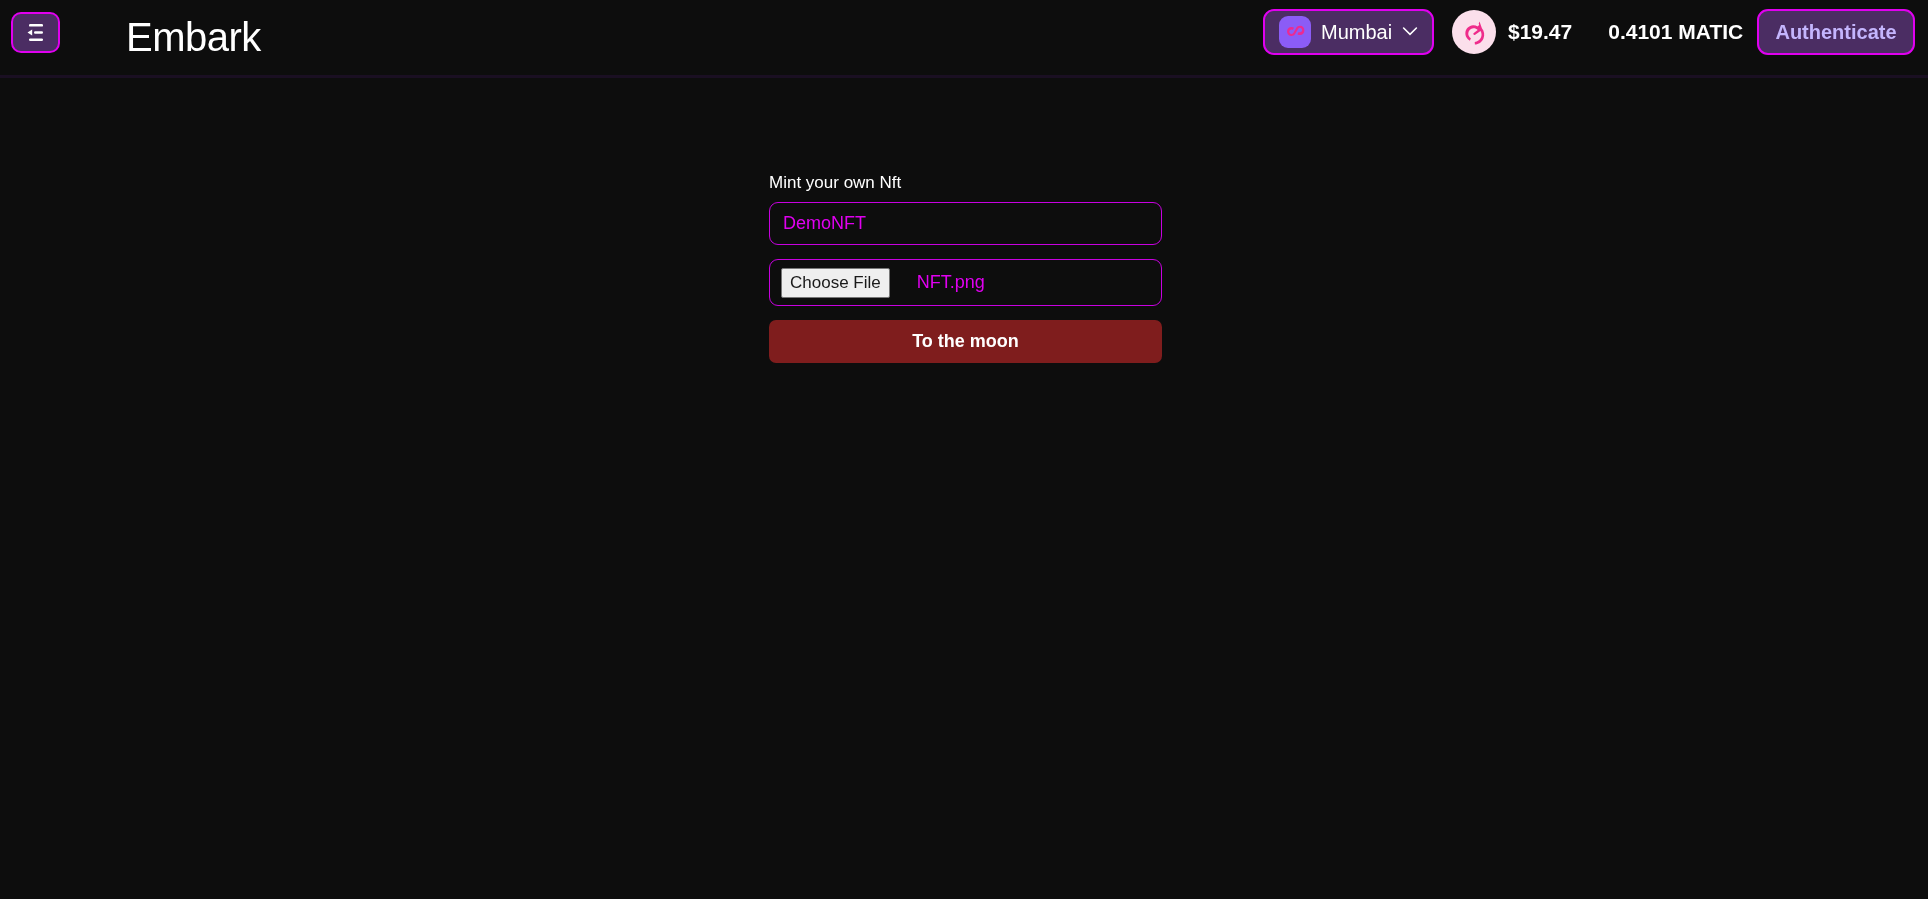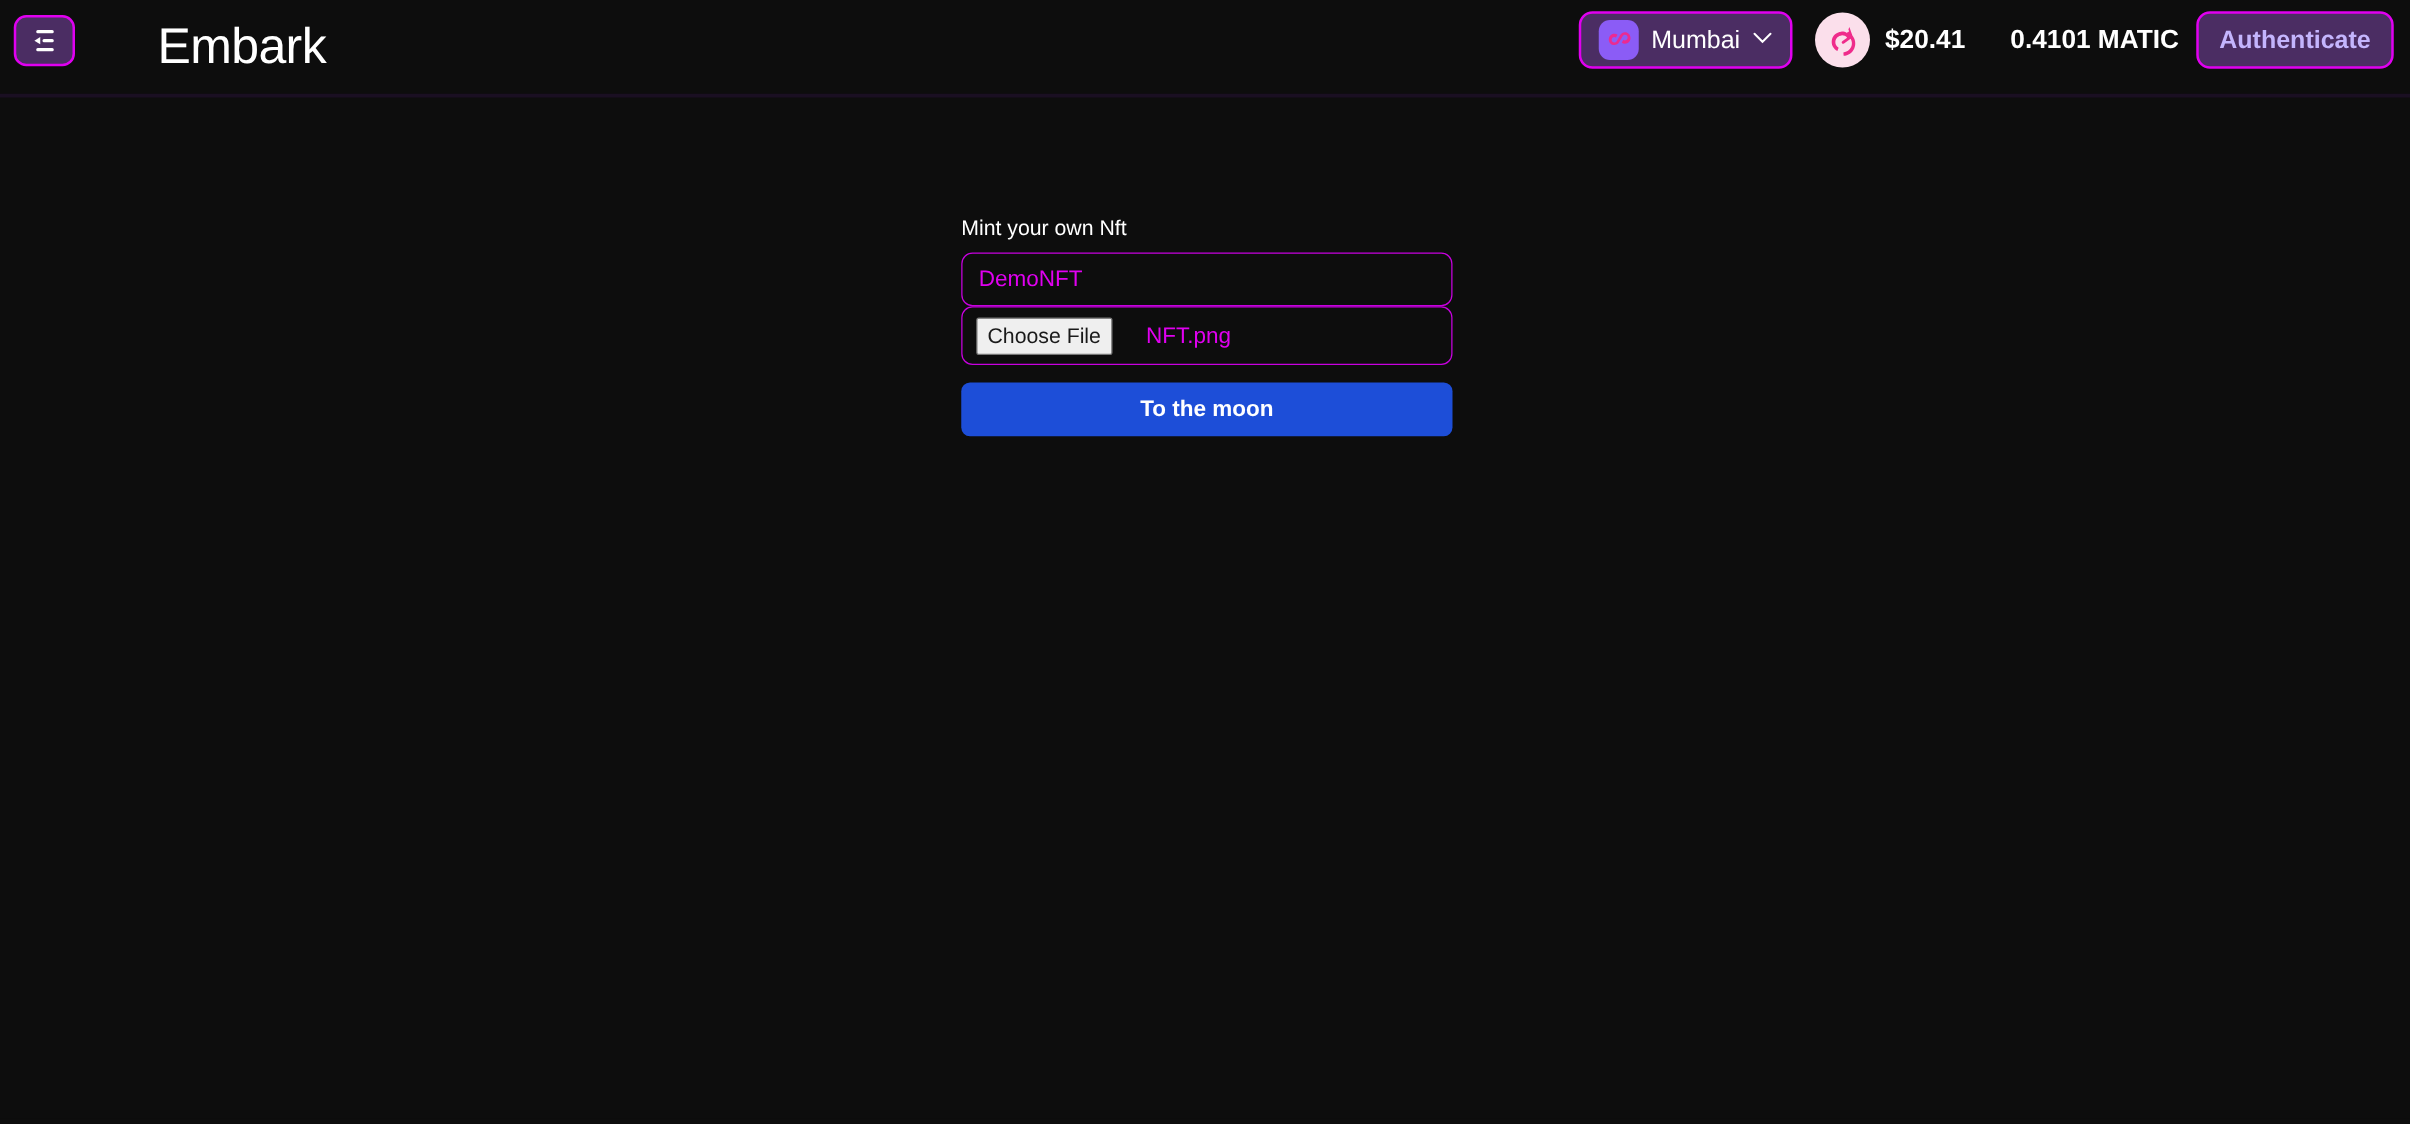--- a/index.html
+++ b/index.html
@@ -169,20 +169,21 @@
   .field {
     width: 393px;
     height: 43px;
     background: transparent;
     border: 1px solid #c800e0;
     border-radius: 9px;
     color: #e000f0;
     font-size: 18px;
     font-family: "Liberation Sans", sans-serif;
     padding: 2px 13px;
+    margin-bottom: 14px;
     outline: none;
     display: block;
   }
   .field::placeholder { color: #e000f0; opacity: 1; }
 
   .file-field {
     width: 393px;
     height: 47px;
     border: 1px solid #c800e0;
     border-radius: 9px;
@@ -206,21 +207,21 @@
   .file-name {
     color: #e000f0;
     font-size: 18px;
     margin-left: 27px;
     white-space: nowrap;
   }
 
   .submit-btn {
     width: 393px;
     height: 43px;
-    background: #1d4ed8;
+    background: #7f1d1d;
     border: none;
     border-radius: 7px;
     color: #ffffff;
     font-size: 18px;
     font-weight: bold;
     font-family: "Liberation Sans", sans-serif;
     cursor: pointer;
     display: flex;
     align-items: center;
     justify-content: center;
@@ -259,21 +260,21 @@
   </div>
 
   <div class="balance-group">
     <span class="token-avatar">
       <svg width="34" height="34" viewBox="0 0 34 34">
         <circle cx="17" cy="17" r="17" fill="#fbdfeb"></circle>
         <path d="M22.5 6.5 L20.6 11.4 C19.3 10.6 17.7 10.2 16.0 10.3 C12.0 10.6 8.8 13.6 8.4 17.5 C8.0 21.0 9.9 24.2 12.9 25.7 L13.9 23.2 C12.1 22.2 11.0 20.2 11.3 18.0 C11.6 15.5 13.7 13.5 16.3 13.3 C18.0 13.2 19.6 13.9 20.7 15.1 L16.8 17.9 C16.3 18.3 16.2 19.0 16.6 19.5 C17.0 20.0 17.7 20.1 18.2 19.7 L23.5 15.9 C24.7 17.9 24.9 20.4 23.9 22.6 C22.8 25.1 20.4 26.7 17.7 26.9 L17.9 29.6 C21.6 29.4 24.9 27.1 26.4 23.7 C27.9 20.2 27.3 16.2 24.9 13.3 Z" fill="#ef2c8b"></path>
         <circle cx="21.0" cy="9.7" r="1.15" fill="#fbdfeb"></circle>
       </svg>
     </span>
-    <span class="usd-value">$20.41</span>
+    <span class="usd-value">$19.47</span>
     <span class="token-amount">0.4101 MATIC</span>
   </div>
 
   <button class="authenticate-btn">Authenticate</button>
 </div>
 
 <div class="header-divider"></div>
 
 <div class="main">
 

